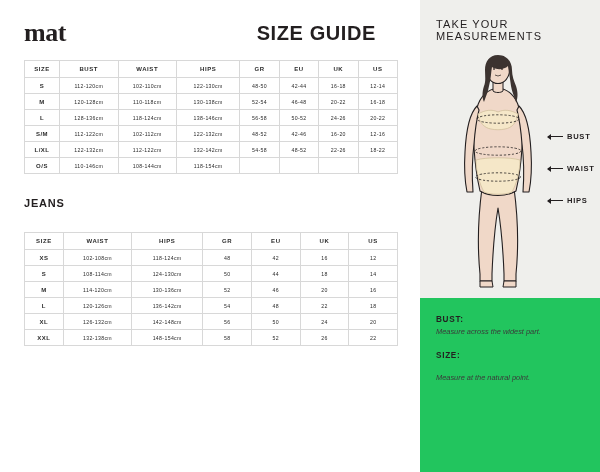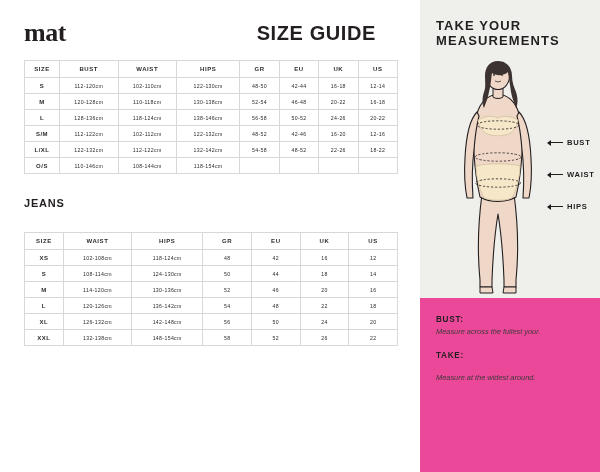--- a/index.html
+++ b/index.html
@@ -105,22 +105,22 @@
     background: #ffffff;
     position: relative;
   }
   .right-top {
     height: 298px;
     background: #efefec;
     position: relative;
     padding: 18px 14px 0 16px;
   }
   .measure-title {
-    font-size: 13px;
-    font-weight: 700;
+    font-size: 11px;
+    font-weight: 400;
     letter-spacing: 1.1px;
     color: #231f20;
   }
   .figure-area {
     position: relative;
     width: 100%;
     height: 248px;
     margin-top: 6px;
   }
   .fig-svg { position: absolute; left: 8px; top: 0; }
@@ -150,21 +150,21 @@
     border-top: 3px solid transparent;
     border-bottom: 3px solid transparent;
     border-right: 4px solid #231f20;
   }
   .c-bust-lbl { left: 112px; top: 84px; }
   .c-waist-lbl { left: 112px; top: 116px; }
   .c-hips-lbl  { left: 112px; top: 148px; }
 
   .right-bottom {
     height: 174px;
-    background: #ec4899;
+    background: #22c55e;
     padding: 17px 16px 0 16px;
   }
   .def { margin-bottom: 13px; }
   .def-term {
     font-size: 8.2px;
     font-weight: 700;
     letter-spacing: 0.7px;
     color: #231f20;
     margin-bottom: 3px;
   }
@@ -411,24 +411,24 @@
         <div class="callout c-hips-lbl">
           <span class="arrow"></span>
           <span>HIPS</span>
         </div>
       </div>
     </div>
 
     <div class="right-bottom">
       <div class="def">
         <div class="def-term">BUST:</div>
-        <div class="def-desc">Measure across the fullest your.</div>
+        <div class="def-desc">Measure across the widest part.</div>
       </div>
       <div class="def">
-        <div class="def-term">TAKE:</div>
+        <div class="def-term">SIZE:</div>
       </div>
       <div class="def">
-        <div class="def-desc">Measure at the widest around.</div>
+        <div class="def-desc">Measure at the natural point.</div>
       </div>
     </div>
 
   </div>
 </div>
 
 </body></html>

